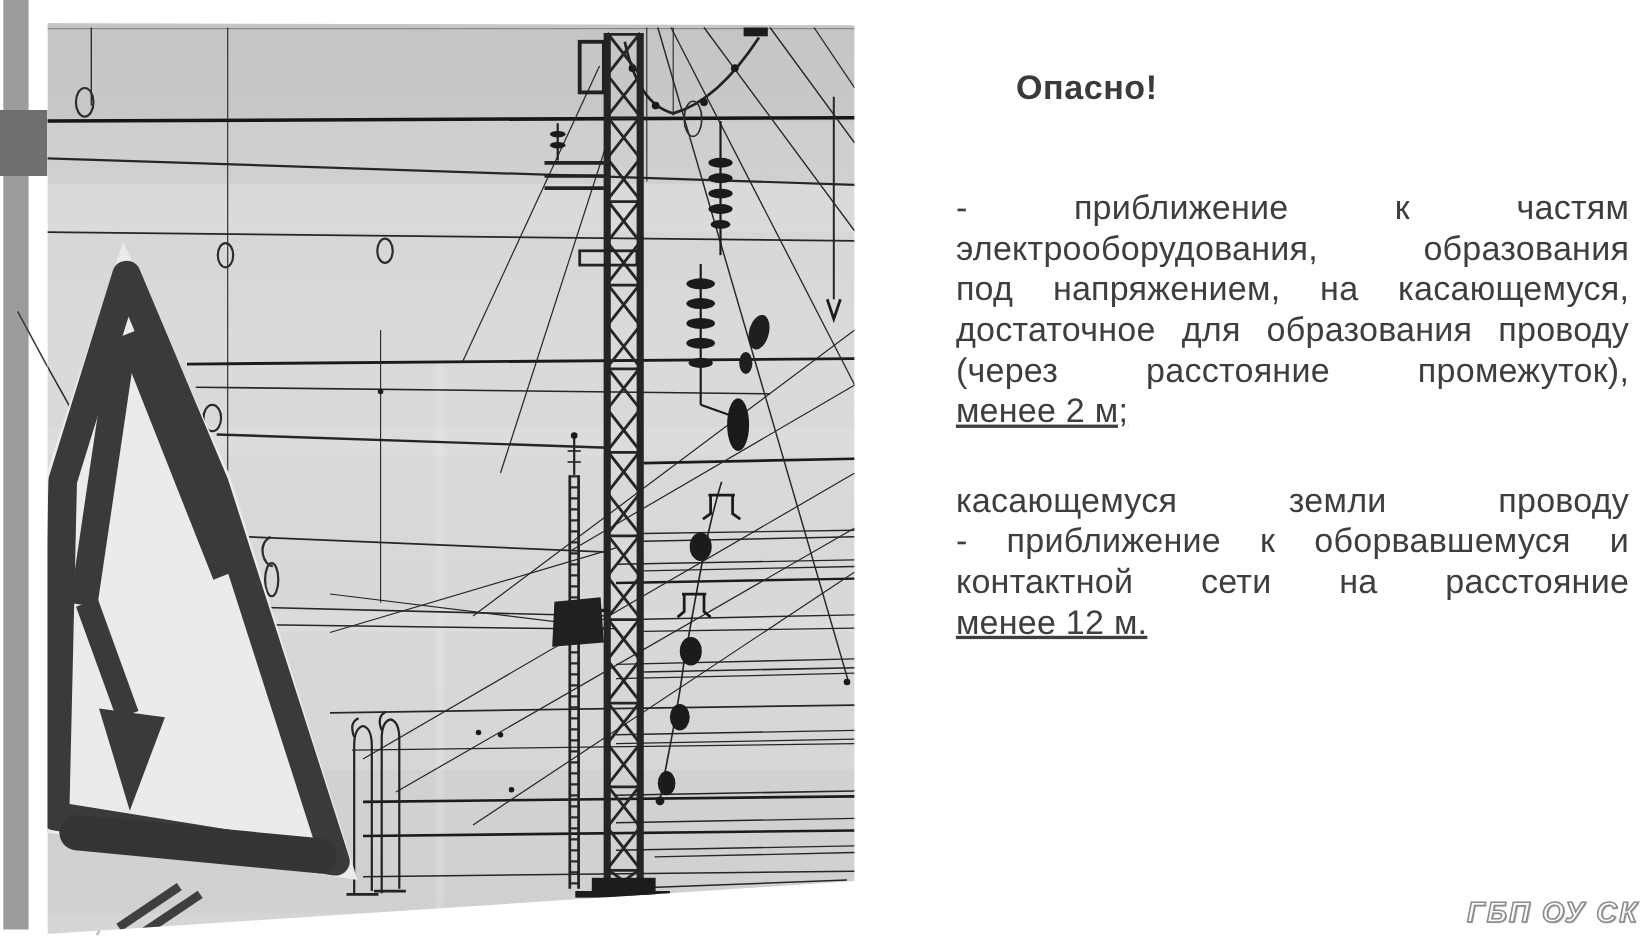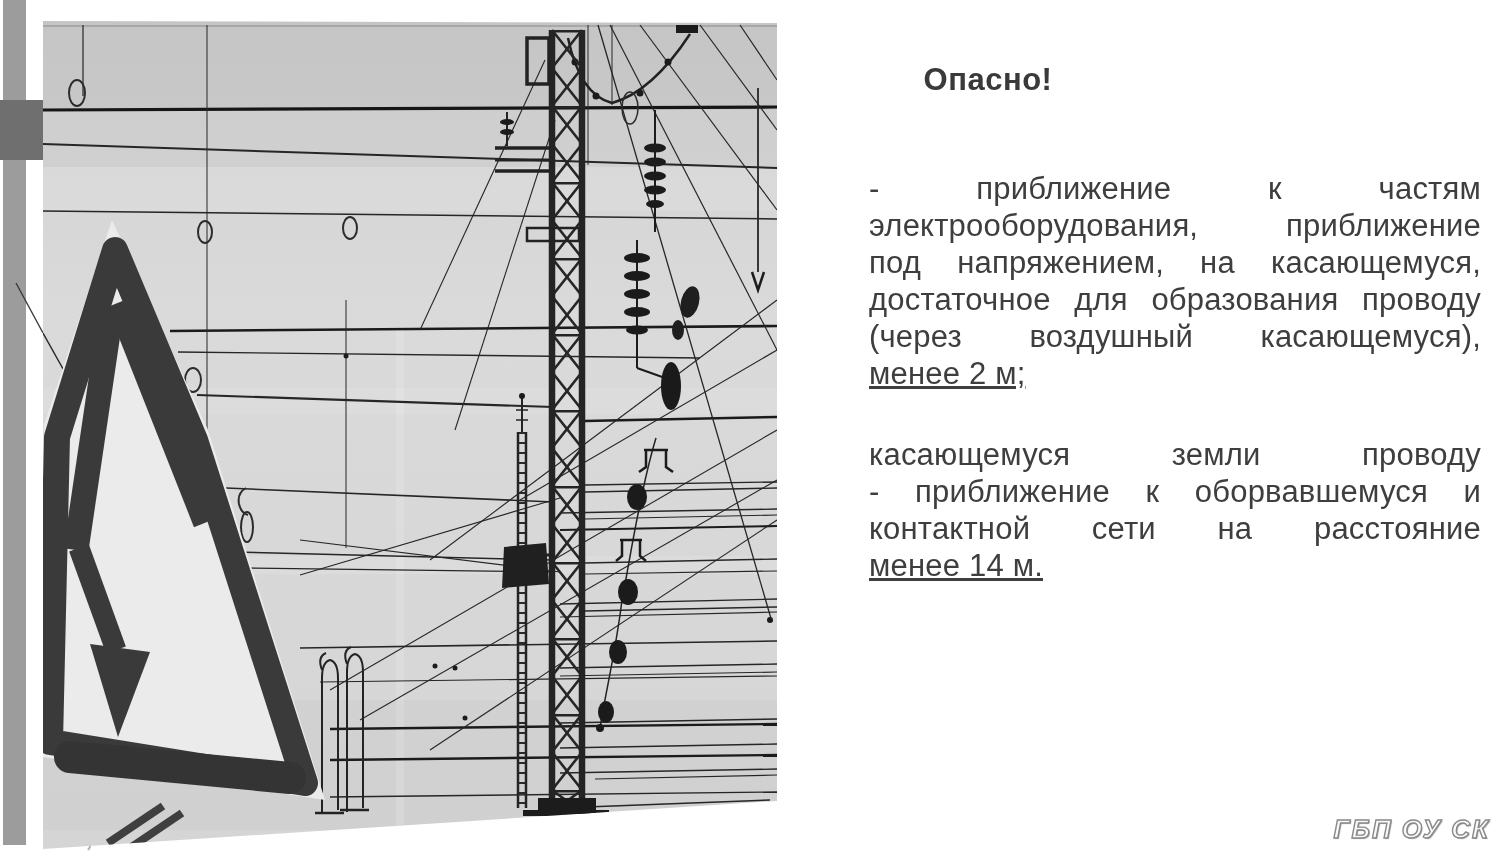--- a/index.html
+++ b/index.html
@@ -230,28 +230,28 @@
       </g>
 
       <path d="M34,445 q4,10 -1,20 q-5,12 2,24 q5,10 0,22 q-5,12 1,22 q4,9 -1,20" stroke="#9a9a9a" stroke-width="1.2" fill="none" opacity="0.7"></path>
     </g>
   </svg>
 
   <div class="slide-title">Опасно!</div>
 
   <div class="para" id="para1">
     <div class="line">- приближение к частям</div>
-    <div class="line">электрооборудования, приближение</div>
+    <div class="line">электрооборудования, образования</div>
     <div class="line">под напряжением, на касающемуся,</div>
     <div class="line">достаточное для образования проводу</div>
-    <div class="line">(через воздушный касающемуся),</div>
+    <div class="line">(через расстояние промежуток),</div>
     <div class="line last">менее 2 м;</div>
   </div>
 
   <div class="para" id="para2">
     <div class="line">касающемуся земли проводу</div>
     <div class="line">- приближение к оборвавшемуся и</div>
     <div class="line">контактной сети на расстояние</div>
-    <div class="line last">менее 14 м.</div>
+    <div class="line last">менее 12 м.</div>
   </div>
 
   <div class="watermark">ГБП ОУ СК</div>
 </div>
 
 </body></html>

